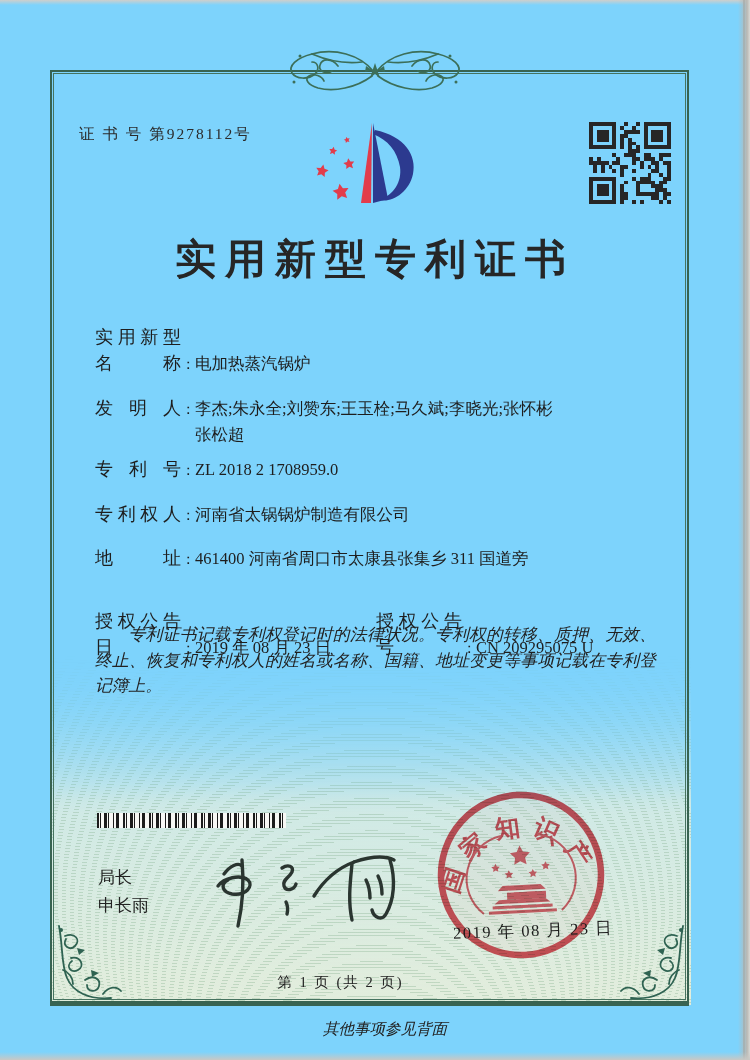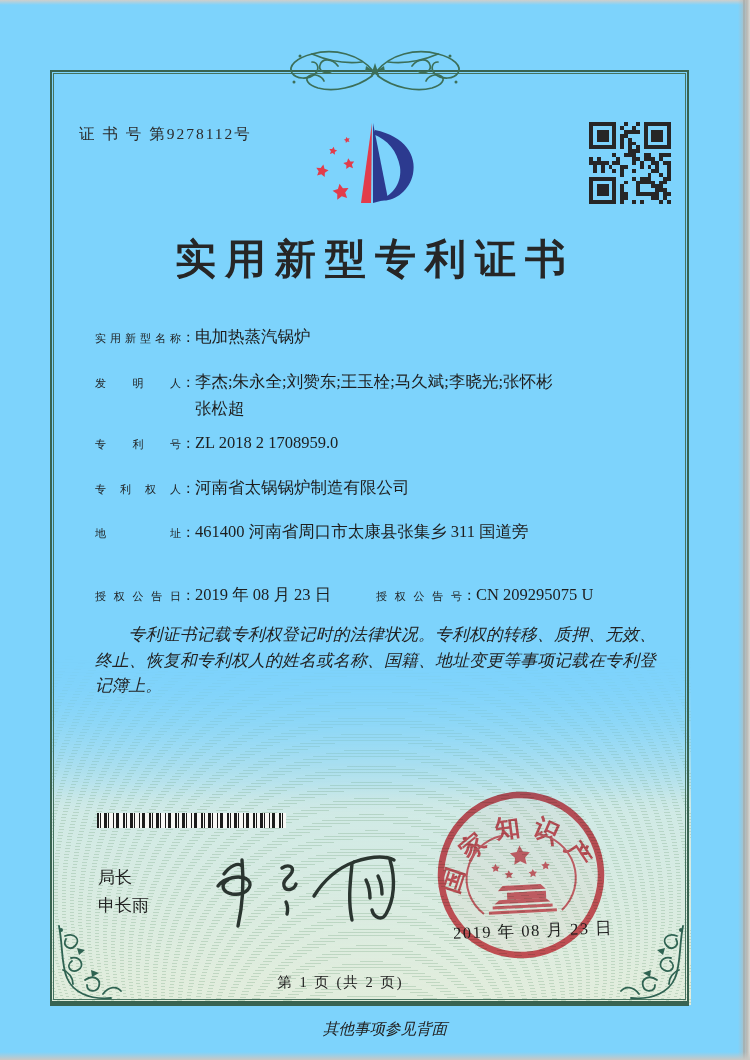--- a/index.html
+++ b/index.html
@@ -33,21 +33,21 @@
   .cert-no{position:absolute;left:79px;top:124px;font-size:15.5px;letter-spacing:2px;color:#2b2b2b;}
 
   .logo{position:absolute;left:303px;top:110px;width:140px;height:120px;}
   .qr{position:absolute;left:589px;top:122px;width:82px;height:82px;}
 
   .title{position:absolute;left:0;top:232px;width:750px;margin:0;text-align:center;
     font-size:41px;font-weight:bold;letter-spacing:9px;color:#262626;}
 
   .fields{position:absolute;left:95px;top:324px;width:562px;font-size:16.5px;color:#1e1e1e;line-height:26px;}
   .frow{position:relative;}
-  .flabel{display:inline-block;width:86px;text-align:justify;text-align-last:justify;font-size:11px;vertical-align:baseline;}
+  .flabel{display:inline-block;width:86px;text-align:justify;text-align-last:justify;font-size:18px;vertical-align:baseline;}
   .fcolon{display:inline-block;width:14px;font-size:14.5px;}
   .indent{padding-left:100px;}
   .mt1{margin-top:18px;}.mt2{margin-top:8px;}.mt3{margin-top:12px;}.mt4{margin-top:18px;}.mt5{margin-top:17px;}.mt6{margin-top:36px;}
   .pair2{position:absolute;left:281px;top:0;}
 
   .paras{position:absolute;left:95px;top:622px;width:561px;font-size:16.8px;line-height:25.6px;color:#222;
     font-style:italic;text-align:justify;}
   .paras p{margin:0;text-indent:2em;}
 
   .barcode{position:absolute;left:97px;top:813px;width:189px;height:15px;

